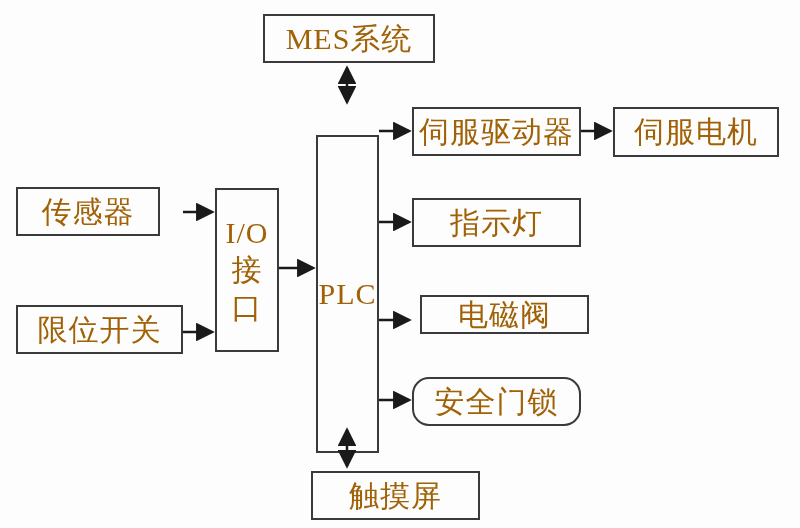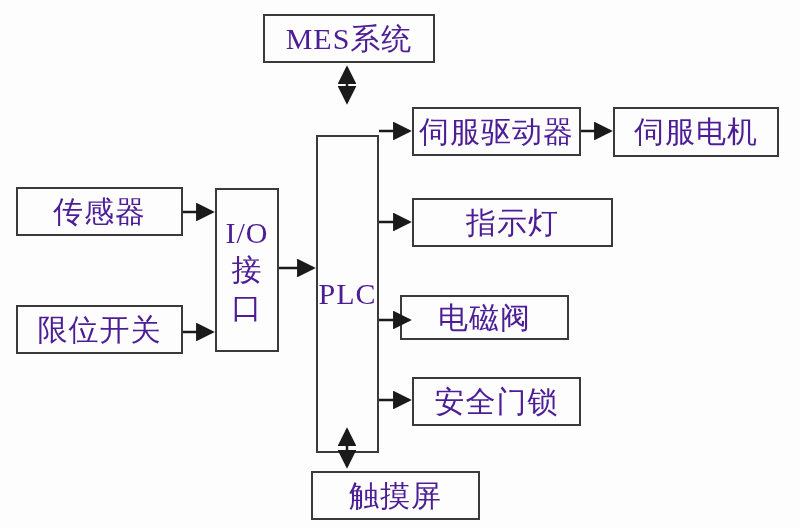--- a/index.html
+++ b/index.html
@@ -16,37 +16,37 @@
   }
   .node {
     position: absolute;
     box-sizing: border-box;
     border: 2px solid #3a3a3a;
     background: #fdfdfd;
     display: flex;
     align-items: center;
     justify-content: center;
     font-size: 30px;
-    color: #4c1d95;
+    color: #a16207;
     text-align: center;
     white-space: pre-line;
     line-height: 1.25;
     letter-spacing: 1px;
   }
   
   .n-mes            { left: 263px; top: 14px;  width: 172px; height: 49px; }
   .n-plc            { left: 316px; top: 107px; width: 63px;  height: 318px; margin-top: 28px; }
   .n-io             { left: 215px; top: 188px; width: 64px;  height: 164px; }
-  .n-sensor         { left: 16px;  top: 187px; width: 167px; height: 49px; }
+  .n-sensor         { left: 16px;  top: 187px; width: 144px; height: 49px; }
   .n-limit-switch   { left: 16px;  top: 305px; width: 167px; height: 49px; }
   .n-servo-driver   { left: 412px; top: 107px; width: 169px; height: 49px; }
   .n-servo-motor    { left: 613px; top: 107px; width: 166px; height: 50px; }
-  .n-indicator      { left: 412px; top: 198px; width: 201px; height: 49px; text-align: right; }
-  .n-solenoid       { left: 400px; top: 295px; width: 169px; height: 45px; }
-  .n-safety-lock    { left: 412px; top: 377px; width: 169px; height: 49px; }
+  .n-indicator      { left: 412px; top: 198px; width: 169px; height: 49px; text-align: right; }
+  .n-solenoid       { left: 420px; top: 295px; width: 169px; height: 39px; }
+  .n-safety-lock    { left: 412px; top: 377px; width: 169px; height: 49px; border-radius: 17px; }
   .n-touch-screen   { left: 263px; top: 471px; width: 169px; height: 49px; margin-left: 48px; }
   #arrow-layer {
     position: absolute;
     left: 0; top: 0;
     width: 800px;
     height: 528px;
     pointer-events: none;
   }
 </style>
 </head>

